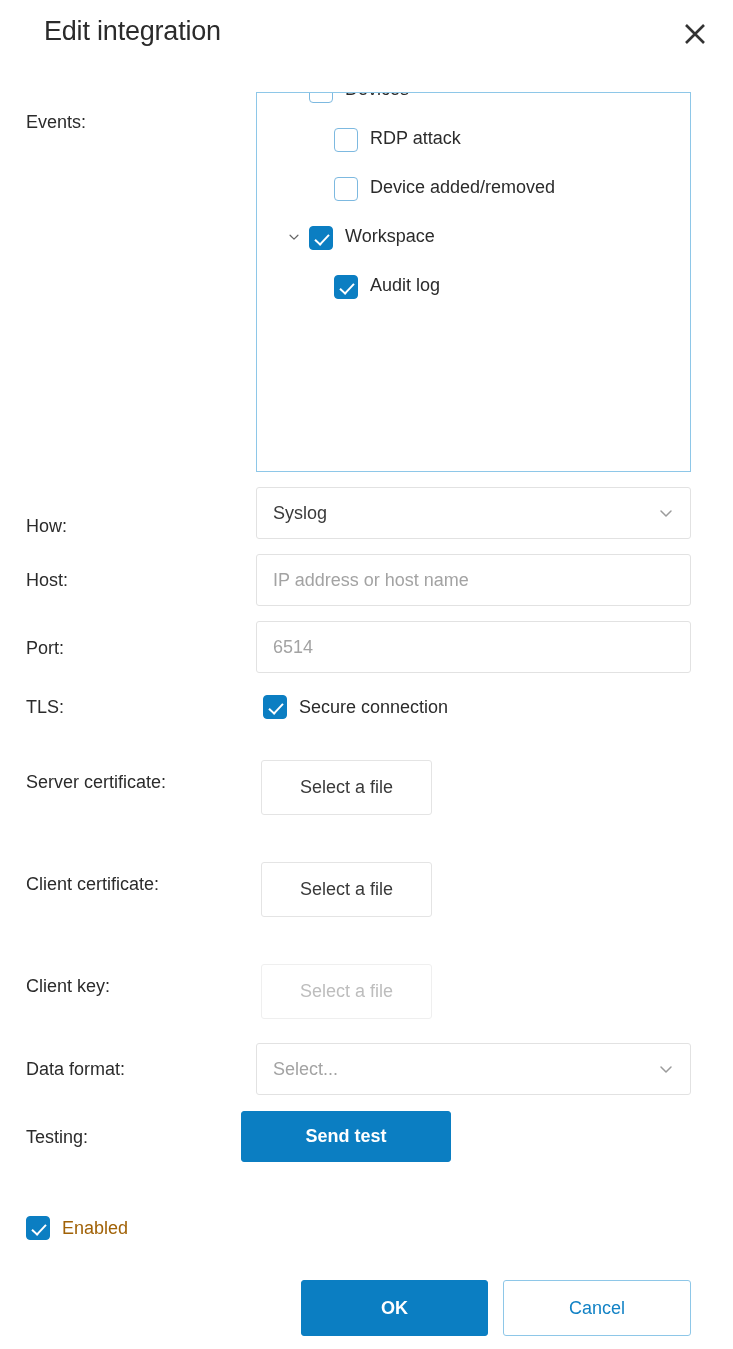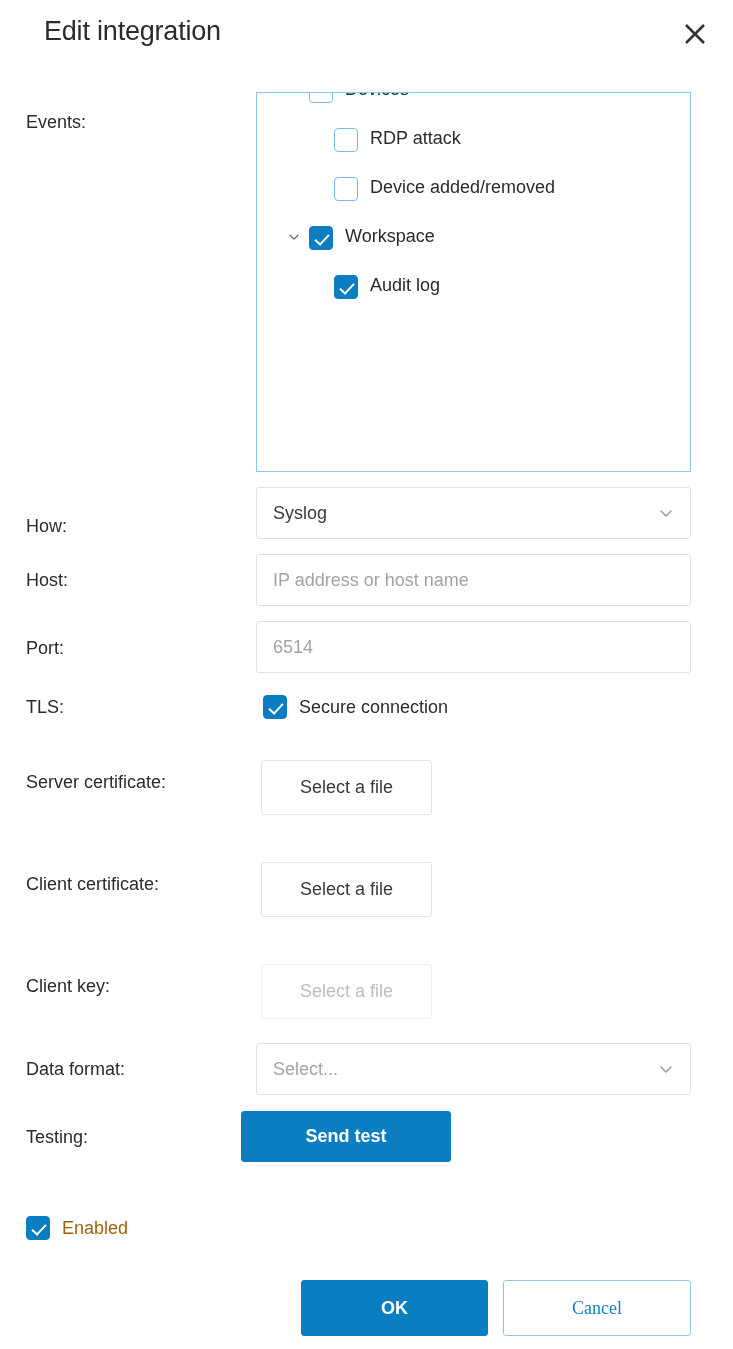--- a/index.html
+++ b/index.html
@@ -184,21 +184,21 @@
     font-family: inherit;
     cursor: pointer;
   }
   .btn-secondary {
     position: absolute;
     background: #ffffff;
     color: #1282c5;
     border: 1px solid #8ec7e8;
     border-radius: 3px;
     font-size: 18px;
-    font-family: Liberation Serif, serif;
+    font-family: Liberation Sans, sans-serif;
     cursor: pointer;
   }
 
   
   .enabled-row {
     position: absolute;
     left: 26px; top: 1216px;
     display: flex; align-items: center;
     cursor: pointer;
   }

